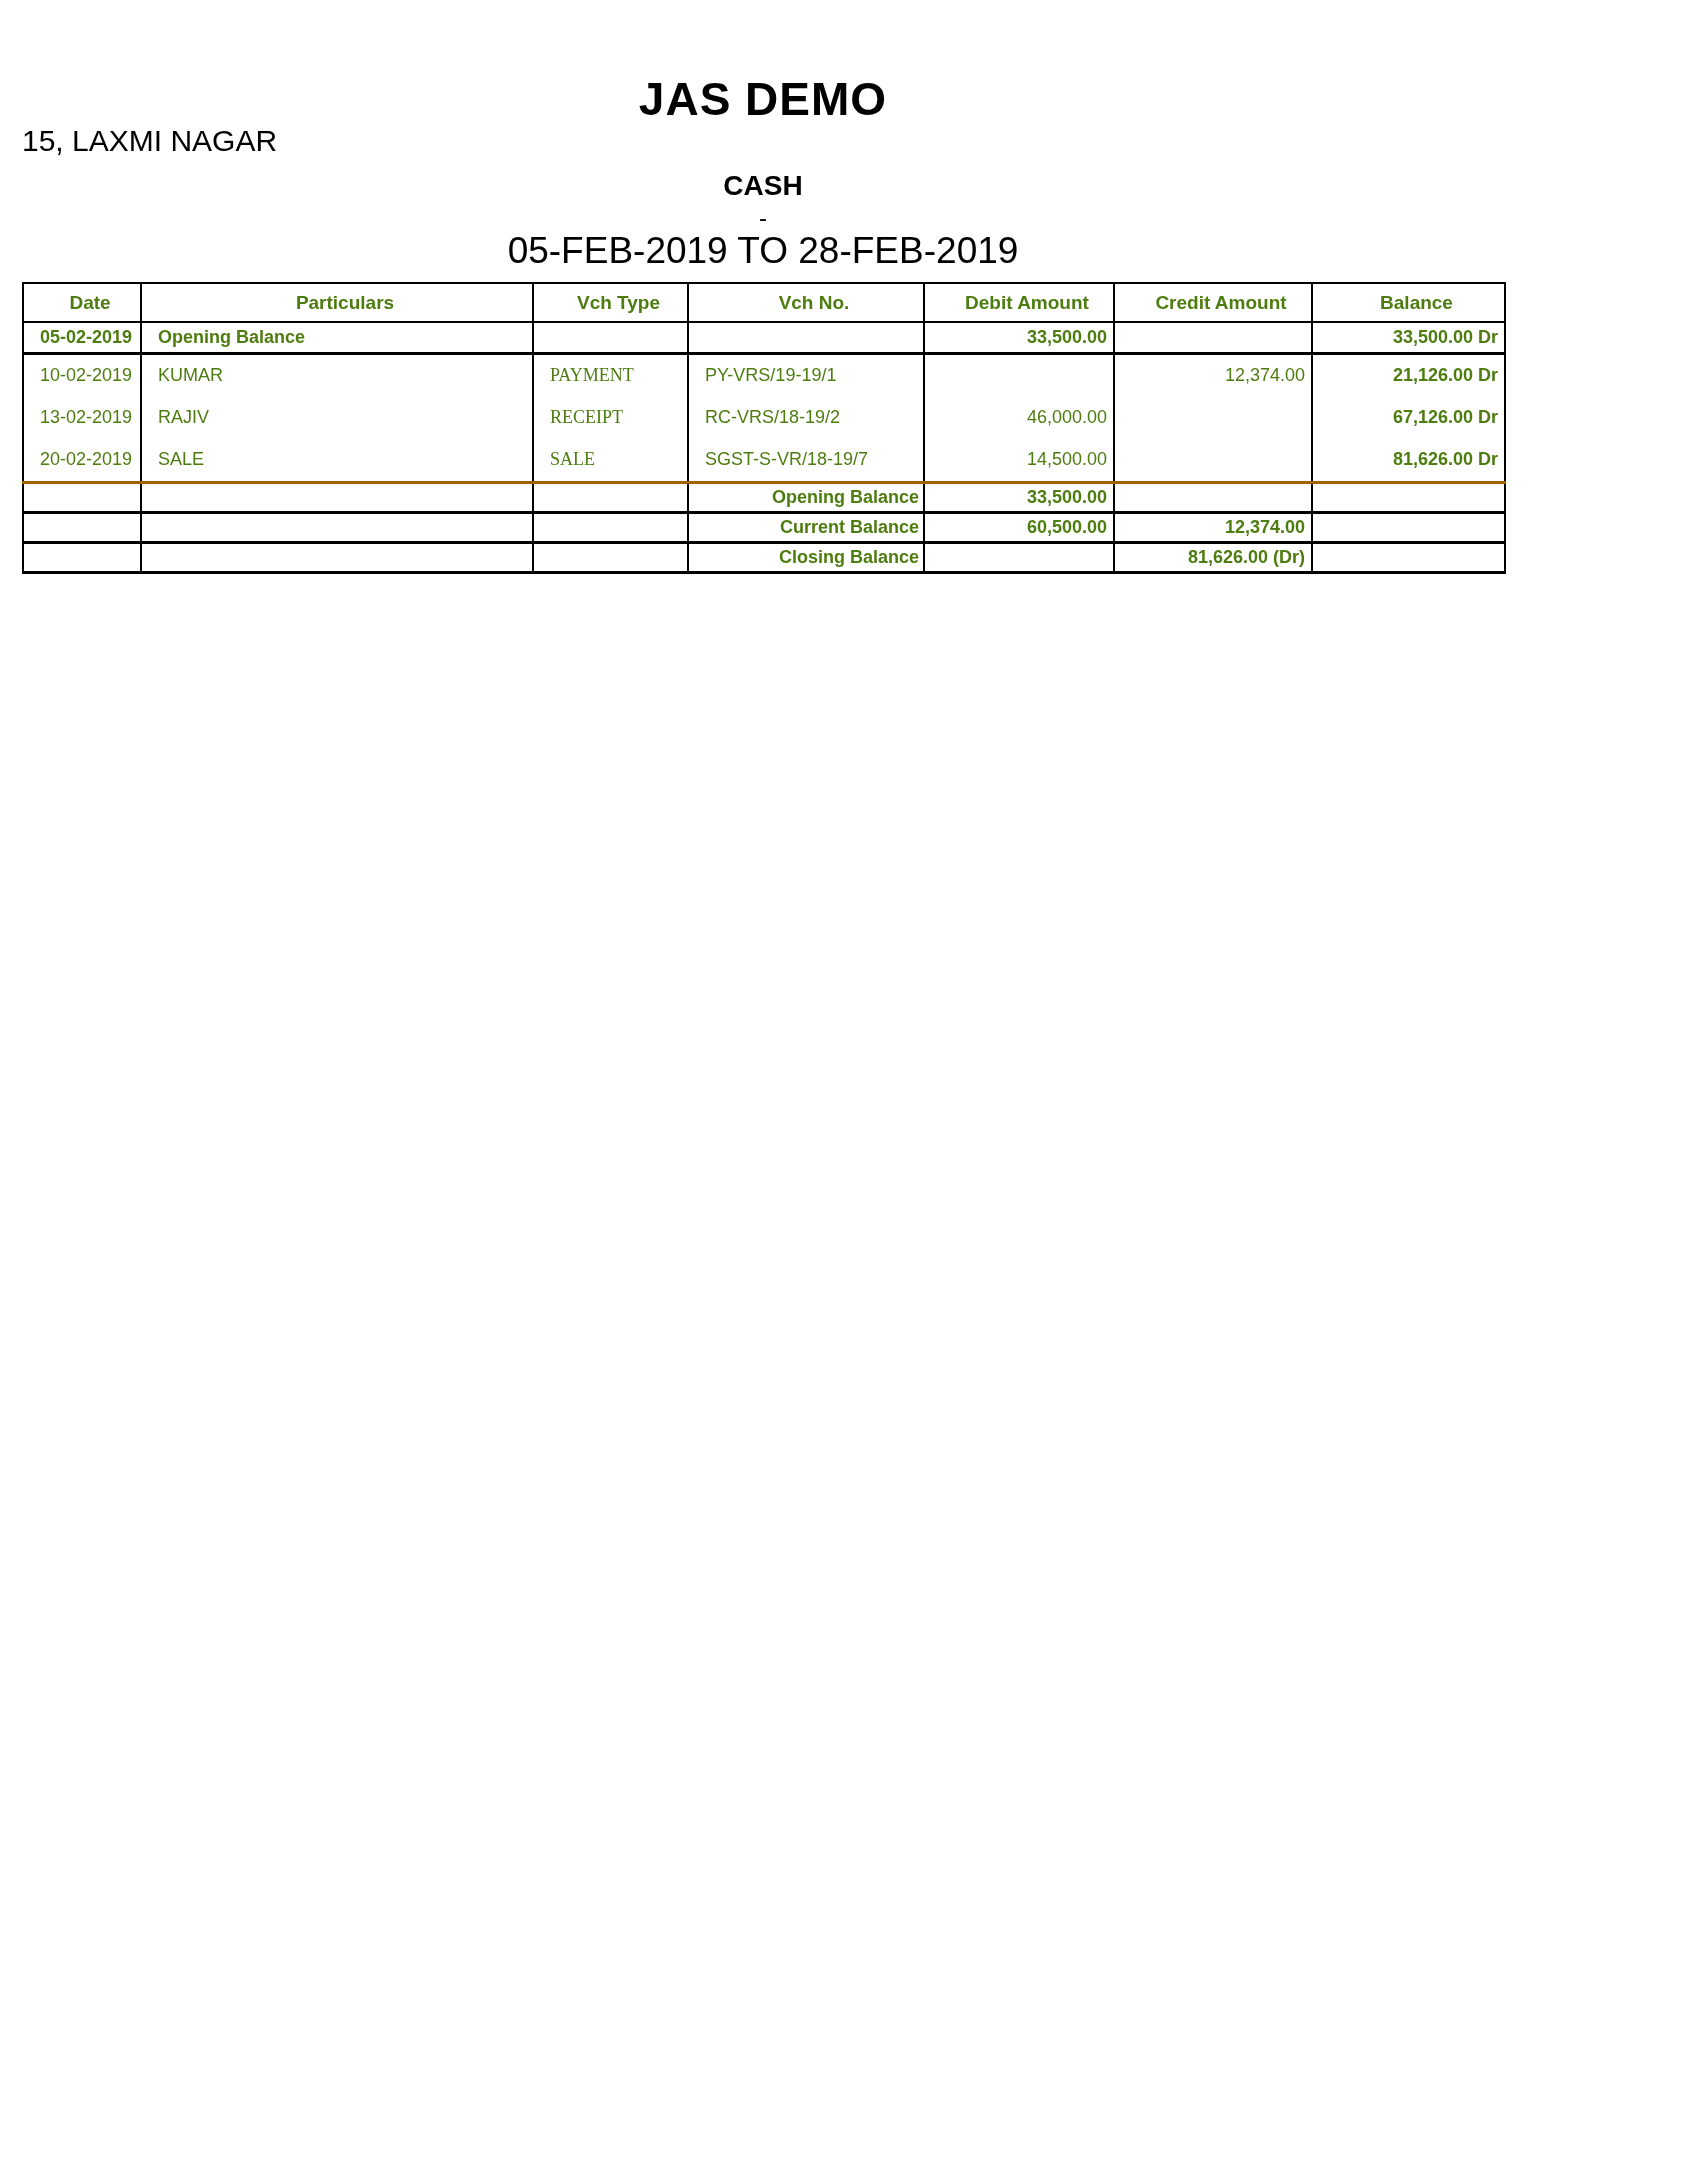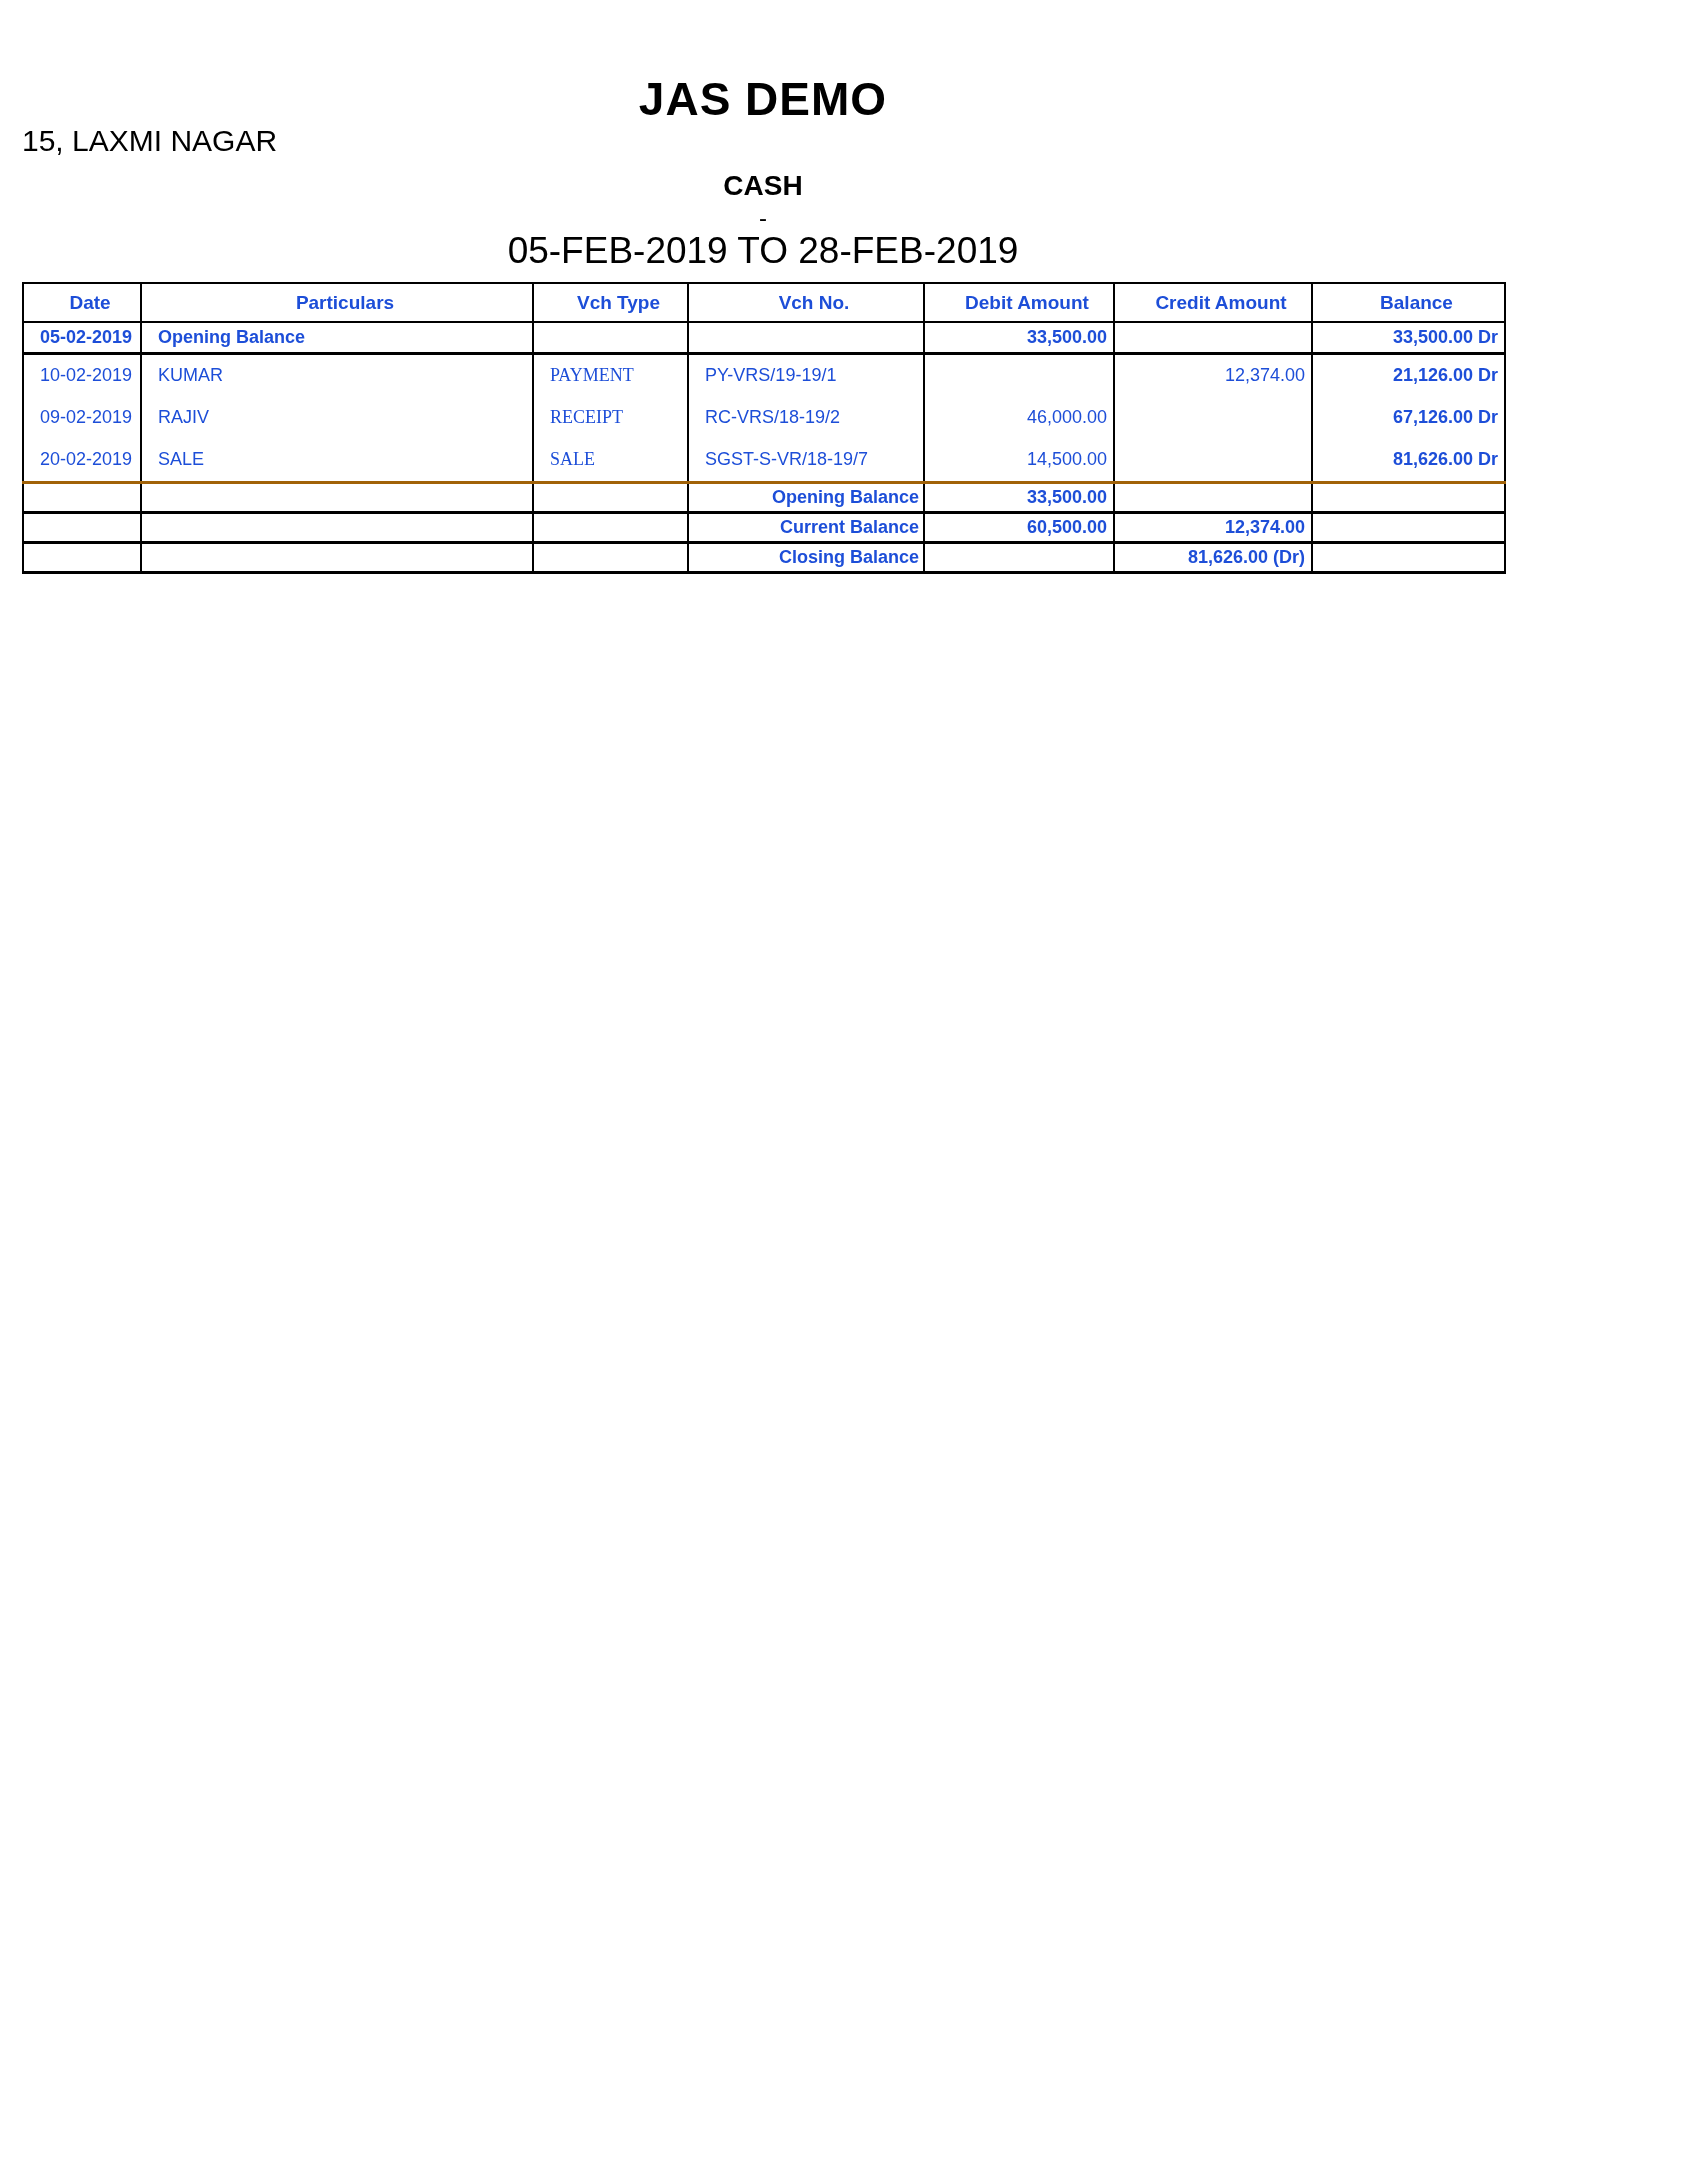--- a/index.html
+++ b/index.html
@@ -52,21 +52,21 @@
     margin-top: 11px;
     border-collapse: collapse;
     table-layout: fixed;
     width: 1482px;
     border: 2px solid #000000;
   }
   .ledger-table th, .ledger-table td {
     border-left: 2px solid #000000;
     border-right: 2px solid #000000;
     font-size: 18px;
-    color: #1d4ed8;
+    color: #4d7c0f;
     vertical-align: middle;
     white-space: nowrap;
     overflow: hidden;
     padding-left: 16px;
   }
   .ledger-table th {
     font-size: 19px;
     font-weight: bold;
     text-align: center;
   }
@@ -135,21 +135,21 @@
         <td class="c-date">10-02-2019</td>
         <td class="c-part">KUMAR</td>
         <td class="c-type">PAYMENT</td>
         <td class="c-vchno">PY-VRS/19-19/1</td>
         <td class="c-num"></td>
         <td class="c-num">12,374.00</td>
         <td class="c-num bold">21,126.00 Dr</td>
       </tr>
 
       <tr class="row-txn">
-        <td class="c-date">09-02-2019</td>
+        <td class="c-date">13-02-2019</td>
         <td class="c-part">RAJIV</td>
         <td class="c-type">RECEIPT</td>
         <td class="c-vchno">RC-VRS/18-19/2</td>
         <td class="c-num">46,000.00</td>
         <td class="c-num"></td>
         <td class="c-num bold">67,126.00 Dr</td>
       </tr>
 
       <tr class="row-txn last">
         <td class="c-date">20-02-2019</td>

